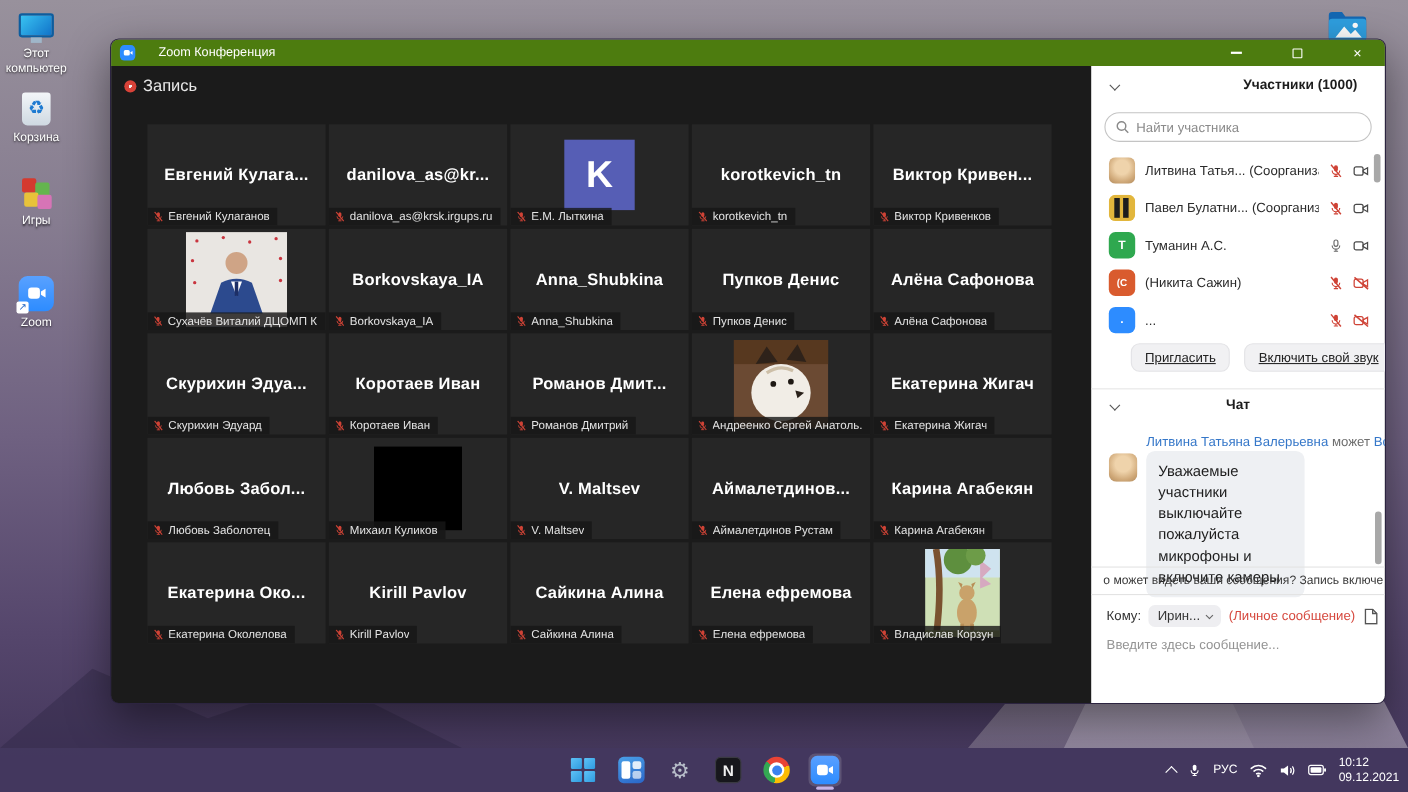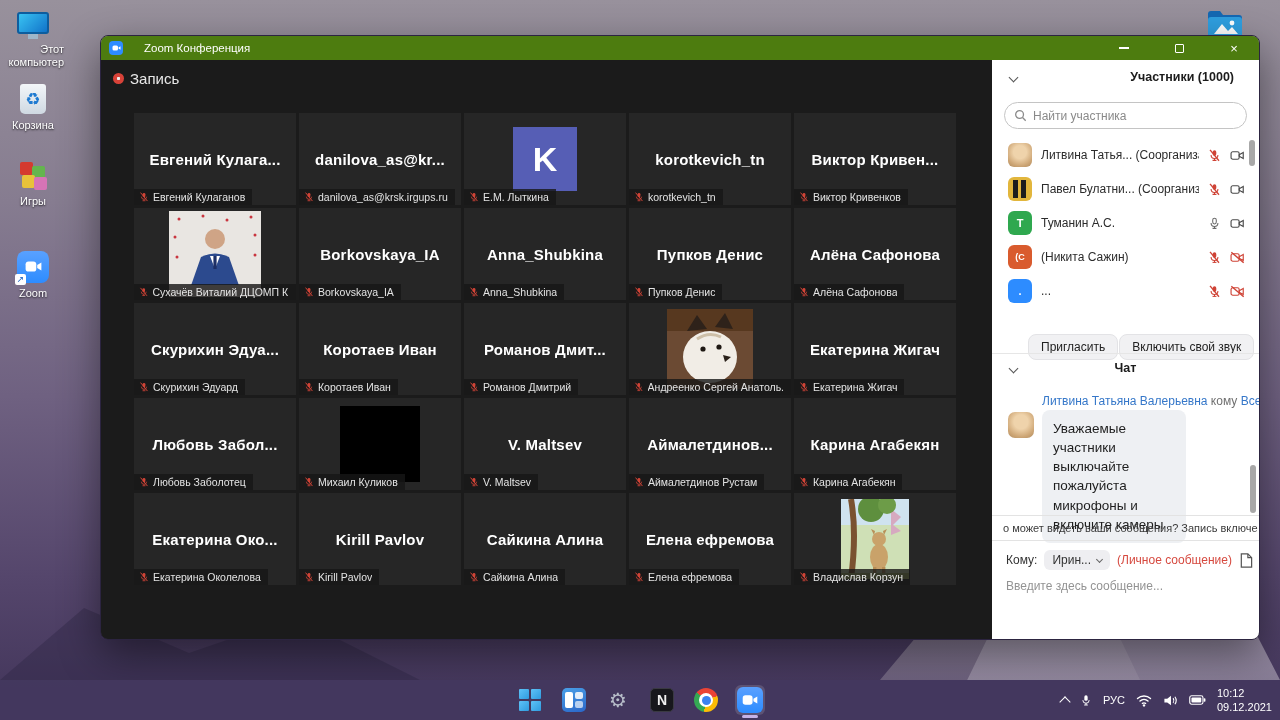--- a/index.html
+++ b/index.html
@@ -11,21 +11,21 @@
   .mountain1 { position:absolute; right:0; bottom:40px; width:340px; height:210px; opacity:.75;
     background:linear-gradient(180deg,#ddd9e0,#9d93a8); clip-path:polygon(8% 100%,38% 0,55% 42%,72% 12%,100% 100%); }
   .mountain2 { position:absolute; left:880px; bottom:40px; width:260px; height:130px; opacity:.55;
     background:linear-gradient(180deg,#efece9,#8e8398); clip-path:polygon(0 100%,42% 0,58% 38%,78% 8%,100% 100%); }
   .mountain3 { position:absolute; left:0; bottom:40px; width:420px; height:90px; opacity:.4;
     background:#2e2544; clip-path:polygon(0 100%,20% 20%,45% 70%,70% 30%,100% 100%,0 100%); }
 
   
   .dicons { position:absolute; left:2px; top:6px; width:62px; display:flex; flex-direction:column; gap:14px; z-index:2; }
   .dicon { display:flex; flex-direction:column; align-items:center; gap:3px; cursor:default; }
-  .dicon-label { font-size:11px; color:#fff; text-align:right; line-height:1.15;
+  .dicon-label { font-size:11px; color:#fff; text-align:center; line-height:1.15;
                  text-shadow:0 1px 2px rgba(0,0,0,.8); }
   .ic-box { width:34px; height:34px; position:relative; display:flex; align-items:center; justify-content:center; }
 
   .icon-monitor { width:32px; height:22px; border-radius:3px; background:linear-gradient(135deg,#39c3f2,#1173c9); border:2px solid #0d5d9e; position:relative; }
   .icon-monitor:after { content:""; position:absolute; left:9px; bottom:-7px; width:10px; height:5px; background:#9fb6c9; }
   .icon-bin { width:26px; height:30px; background:linear-gradient(180deg,#f3f6f9,#cfd9e2); border-radius:3px 3px 5px 5px;
               display:flex; align-items:center; justify-content:center; color:#1e7ad1; font-size:17px; }
   .icon-games { width:30px; height:30px; position:relative; }
   .icon-games i { position:absolute; width:13px; height:13px; border-radius:2px; }
   .icon-zoomapp { width:32px; height:32px; border-radius:8px; background:linear-gradient(180deg,#59a1ff,#2d8cff);
@@ -71,21 +71,21 @@
   .searchwrap input { width:100%; height:100%; border:1px solid #c4c4c4; border-radius:14px; padding:0 10px 0 28px;
                       font-size:12px; color:#333; outline:none; font-family:inherit; background:#fff; }
   .searchwrap input::placeholder { color:#8a8a8a; }
   .search-ic { position:absolute; left:10px; top:7px; }
   .plist { position:absolute; top:78px; left:0; right:0; }
   .prow { height:34px; display:flex; align-items:center; padding:0 14px 0 16px; gap:9px; }
   .pavatar { width:24px; height:24px; border-radius:6px; flex:none; display:flex; align-items:center; justify-content:center;
              color:#fff; font-weight:bold; font-size:11px; overflow:hidden; }
   .pname { flex:1; font-size:12px; color:#2b2b2b; white-space:nowrap; overflow:hidden; }
   .picons { display:flex; gap:9px; align-items:center; }
-  .pbtns { position:absolute; top:274px; left:36px; display:flex; gap:1px; }
+  .pbtns { position:absolute; top:252px; left:36px; display:flex; gap:13px;text-decoration:underline; }
   .pbtn { background:#f1f1f3; border:1px solid #e3e3e6; border-radius:8px; padding:5px 12px; font-size:12px; color:#222;
           font-family:inherit; white-space:nowrap; }
   .pdivider { position:absolute; top:293px; left:0; right:0; height:1px; background:#e6e6e6; }
   .chead { position:absolute; top:301px; left:0; right:0; display:flex; align-items:center; }
   .chead .chev { margin-left:18px; }
   .chead-title { flex:1; text-align:center; font-weight:bold; font-size:12.5px; color:#1c1c1c; margin-right:25px; }
   .sender { position:absolute; top:334px; left:50px; font-size:12px; white-space:nowrap; }
   .msg-avatar { position:absolute; top:352px; left:16px; width:26px; height:26px; border-radius:7px; overflow:hidden; }
   .bubble { position:absolute; top:350px; left:50px; width:144px; background:#eef0f3; border-radius:8px;
             padding:9px 11px; font-size:13.5px; line-height:1.42; color:#1e1e1e; }
@@ -830,21 +830,21 @@
       </div>
       <div class="pdivider"></div>
 
       <div class="chead">
         <span class="chev"></span>
         <span class="chead-title">Чат</span>
       </div>
 
       <div class="sender">
         <span style="color:#3577c9;">Литвина Татьяна Валерьевна</span>
-        <span style="color:#6f6f6f;">кому</span>
+        <span style="color:#6f6f6f;">может</span>
         <span style="color:#3577c9;">Все</span>
       </div>
       <div class="msg-avatar">
         <div style="width:100%;height:100%;background:radial-gradient(circle at 50% 38%,#efd3ab 0 34%,#cfa878 70%,#b08a5c 100%);"></div>
       </div>
       <div class="bubble">Уважаемые участники выключайте пожалуйста микрофоны и включите камеры</div>
       <div class="sthumb" style="right:3px; top:405px; height:48px;"></div>
 
       <div class="notice">
         <svg width="13" height="13" viewBox="0 0 14 14">

